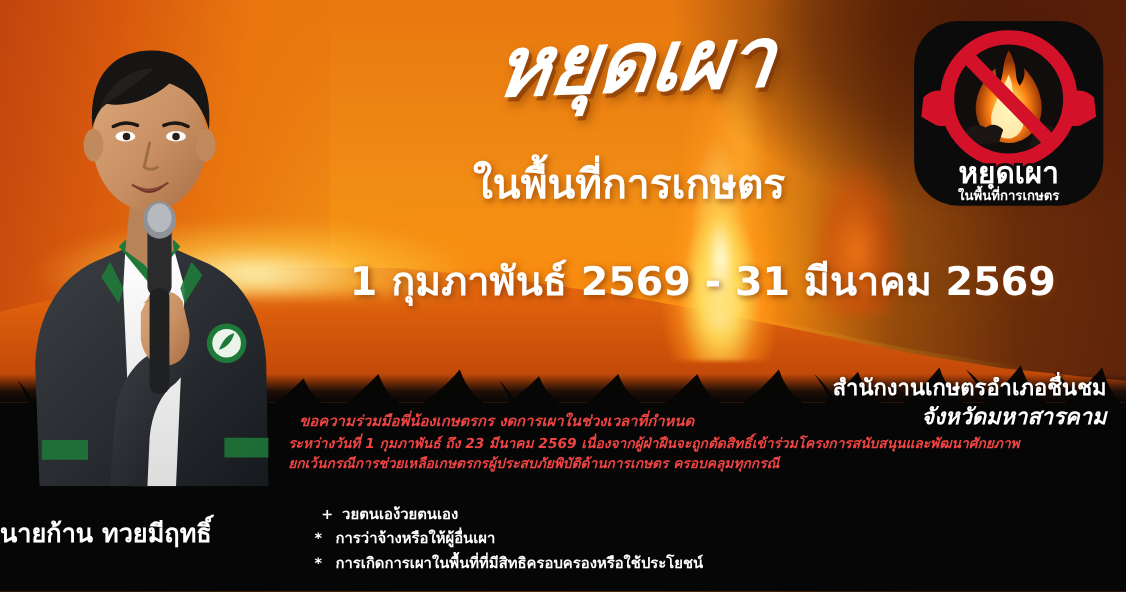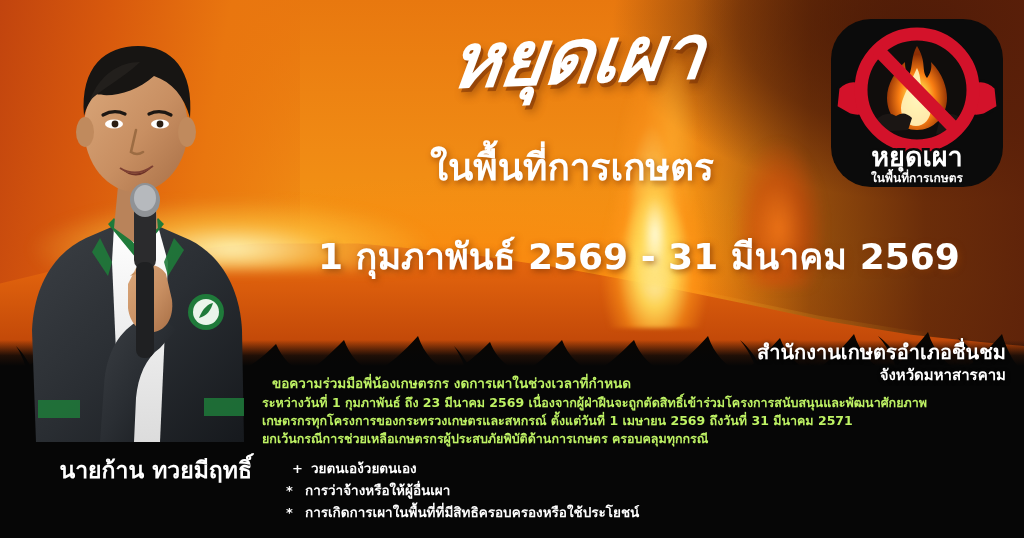--- a/index.html
+++ b/index.html
@@ -126,33 +126,33 @@
   .logo svg{ display:block; width:100%; height:100%; }
 
   
   .office{
     position:absolute; right:18px; top:312px; width:420px;
     text-align:right; color:#fff; font-weight:700; line-height:1.28;
     text-shadow:1px 1px 4px rgba(0,0,0,.9);
     margin-top:28px;
   }
   .office .l1{ font-size:20px; }
-  .office .l2{ font-size:15px; }
+  .office .l2{ font-size:20px;font-style:italic; }
 
   
   .nameblock{
-    position:absolute; left:0; bottom:52px; width:252px;
-    text-align:right; color:#fff; font-weight:700; line-height:1.3;
+    position:absolute; left:0; bottom:36px; width:252px;
+    text-align:left; color:#fff; font-weight:700; line-height:1.3;
   }
   .nameblock .n1{ font-size:23px; }
   .nameblock .n2{ font-size:23px; }
 
   
   .body-copy{
-    position:absolute; left:262px; top:374px; width:756px; color:#bef264;
+    position:absolute; left:262px; top:374px; width:756px; color:#ef4444;font-style:italic;
   }
   .body-copy .bl{
     font-size:12.5px; font-weight:600; line-height:1.42; white-space:nowrap;
   }
   .body-copy .bl.first{ font-size:13.5px; padding-left:10px; padding-bottom:1px; }
   .bullets{
     position:absolute; left:278px; top:458px; width:700px; color:#fff;
     list-style:none;
   }
   .bullets li{
@@ -317,21 +317,20 @@
     <div class="l2">จังหวัดมหาสารคาม</div>
   </div>
 
   <div class="nameblock">
     <div class="n1">นายก้าน ทวยมีฤทธิ์</div>
   </div>
 
   <div class="body-copy">
     <div class="bl first">ขอความร่วมมือพี่น้องเกษตรกร งดการเผาในช่วงเวลาที่กำหนด</div>
     <div class="bl">ระหว่างวันที่ 1 กุมภาพันธ์ ถึง 23 มีนาคม 2569   เนื่องจากผู้ฝ่าฝืนจะถูกตัดสิทธิ์เข้าร่วมโครงการสนับสนุนและพัฒนาศักยภาพ</div>
-    <div class="bl">เกษตรกรทุกโครงการของกระทรวงเกษตรและสหกรณ์ ตั้งแต่วันที่ 1 เมษายน 2569 ถึงวันที่ 31 มีนาคม 2571</div>
     <div class="bl">ยกเว้นกรณีการช่วยเหลือเกษตรกรผู้ประสบภัยพิบัติด้านการเกษตร ครอบคลุมทุกกรณี</div>
   </div>
 
   <ul class="bullets">
     <li>
       <span class="mk">+</span>
       <span>วยตนเอง้วยตนเอง</span>
     </li>
     <li>
       <span class="mk">*</span>

